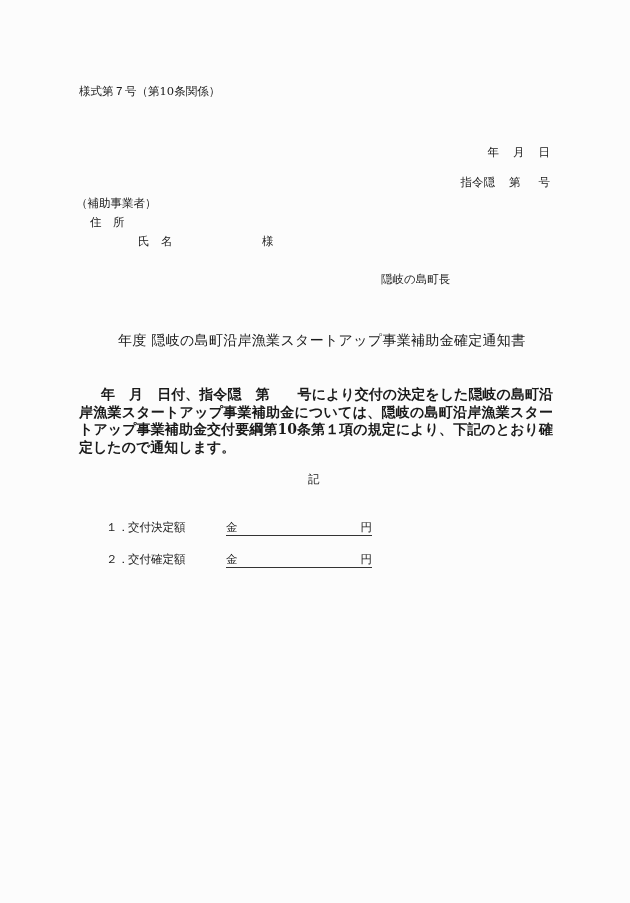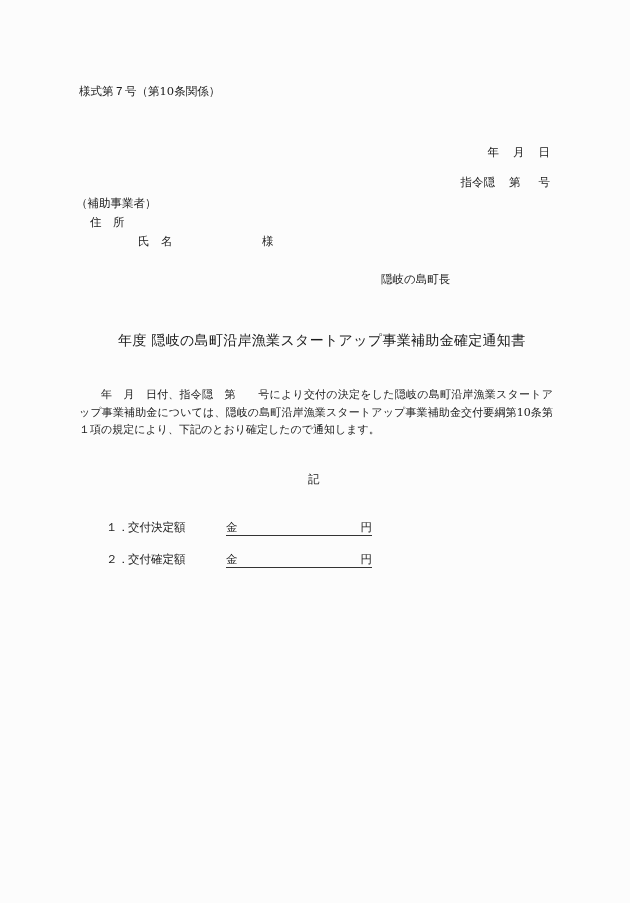--- a/index.html
+++ b/index.html
@@ -29,21 +29,22 @@
     .issuer { left: 381px; top: 272px; }
     .title { left: 118px; top: 333px; font-size: 14px; letter-spacing: 0.3px; }
     .body-text {
       position: absolute;
       left: 79px;
       top: 386px;
       width: 474px;
       line-height: 17.5px;
       white-space: normal;
       text-align: justify;
-      font-size: 11px;
+      font-size: 14px;
+      font-weight: bold;
     }
     .body-text p { margin: 0; text-indent: 22px; }
     .ki { left: 308px; top: 472px; }
     .item { left: 106px; }
     .item1 { top: 520px; }
     .item2 { top: 552px; }
     .item .num { display: inline-block; width: 22px; }
     .amount {
       position: absolute;
       left: 226px;

